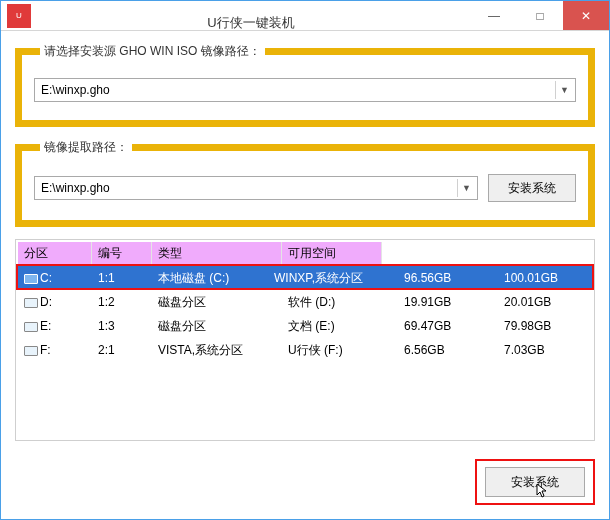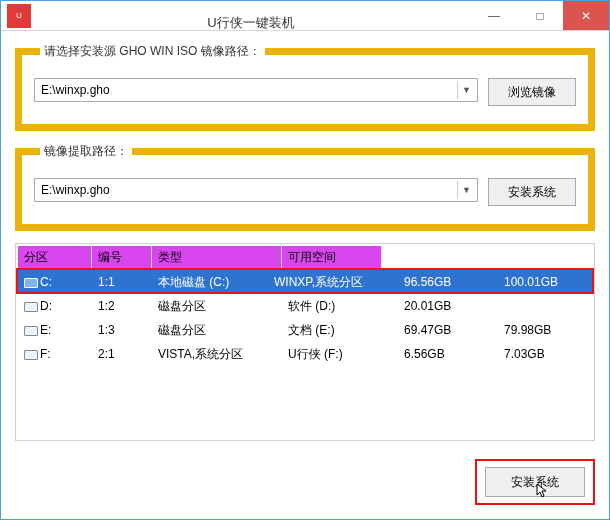--- a/index.html
+++ b/index.html
@@ -7,29 +7,29 @@
   .window { width: 610px; height: 520px; border: 1px solid #4aa0e8; display: flex; flex-direction: column; background: #fff; }
   .titlebar { height: 30px; background: #fff; display: flex; align-items: center; border-bottom: 1px solid #d6d6d6; }
   .app-icon { width: 24px; height: 24px; background: #e03a3a; margin-left: 6px; display: flex; align-items: center; justify-content: center; color: #fff; font-size: 8px; }
   .title-text { flex: 1; text-align: center; font-size: 13px; color: #333; margin-top: 14px; }
   .win-btns { display: flex; height: 100%; }
   .win-btn { width: 46px; height: 100%; display: flex; align-items: center; justify-content: center; font-family: Arial; color: #555; }
   .win-btn.close { background: #d9534f; color: #fff; }
   .client { flex: 1; padding: 12px 14px 14px 14px; display: flex; flex-direction: column; gap: 12px; }
   fieldset.group { border: 7px solid #eab308; padding: 18px 12px 18px 12px; position: relative; }
   fieldset.group legend { font-size: 12px; color: #333; padding: 0 4px; margin-left: 6px; }
-  .row { display: flex; gap: 10px; }
+  .row { display: flex; align-items: center; gap: 10px; }
   .combo { flex: 1; height: 24px; border: 1px solid #a9a9a9; background: #fff; display: flex; align-items: center; padding: 0 6px; position: relative; }
   .combo .arrow { position: absolute; right: 2px; top: 2px; bottom: 2px; width: 18px; border-left: 1px solid #d0d0d0; display: flex; align-items: center; justify-content: center; color: #555; font-size: 9px; }
   button.btn { width: 88px; height: 28px; border: 1px solid #a9a9a9; background: #efefef; cursor: pointer; }
   .table-wrap { border: 1px solid #cfcfcf; padding: 2px; flex: 1; position: relative; display: flex; flex-direction: column; }
   .table-header, .trow { display: flex; }
   .table-header { background: #fff; border-bottom: 1px solid #d0d0d0; }
   .th, .td { padding: 3px 6px; font-size: 12px; overflow: hidden; white-space: nowrap; text-overflow: clip; }
-  .th { font-weight: normal; border-right: 1px solid #e4e4e4; background: #d946ef; }
+  .th { font-weight: normal; border-right: 1px solid #e4e4e4; background: #f0abfc; }
   .c0 { width: 74px; }
   .c1 { width: 60px; }
   .c2 { width: 130px; }
   .c3 { width: 116px; }
   .c4 { width: 100px; }
   .c5 { width: 94px; }
   .trow { border-bottom: 0; line-height: 18px; }
   .trow.sel { background: #2f73d0; color: #fff; }
   .drive-icon { display: inline-block; width: 14px; height: 10px; border: 1px solid #888; background: #e8f3fb; margin-right: 2px; vertical-align: middle; border-radius: 1px; }
   .trow.sel .drive-icon { border-color: #fff; background: #7fb6ef; }
@@ -54,21 +54,20 @@
 
   <div class="client">
 
     <fieldset class="group">
       <legend>请选择安装源 GHO WIN ISO 镜像路径：</legend>
       <div class="row">
         <div class="combo">
           <span>E:\winxp.gho</span>
           <span class="arrow">▼</span>
         </div>
-        <button class="btn">浏览镜像</button>
       </div>
     </fieldset>
 
     <fieldset class="group">
       <legend>镜像提取路径：</legend>
       <div class="row">
         <div class="combo">
           <span>E:\winxp.gho</span>
           <span class="arrow">▼</span>
         </div>
@@ -91,20 +90,21 @@
             <div class="td c3">本地磁盘 (C:)</div>
             <div class="td c2">WINXP,系统分区</div>
             <div class="td c4">96.56GB</div>
             <div class="td c5">100.01GB</div>
           </div>
           <div class="trow">
             <div class="td c0"><span class="drive-icon"></span><span>D:</span></div>
             <div class="td c1">1:2</div>
             <div class="td c2">磁盘分区</div>
             <div class="td c3">软件 (D:)</div>
+            <div class="td c4">19.91GB</div>
             <div class="td c5">20.01GB</div>
           </div>
           <div class="trow">
             <div class="td c0"><span class="drive-icon"></span><span>E:</span></div>
             <div class="td c1">1:3</div>
             <div class="td c2">磁盘分区</div>
             <div class="td c3">文档 (E:)</div>
             <div class="td c4">69.47GB</div>
             <div class="td c5">79.98GB</div>
           </div>

